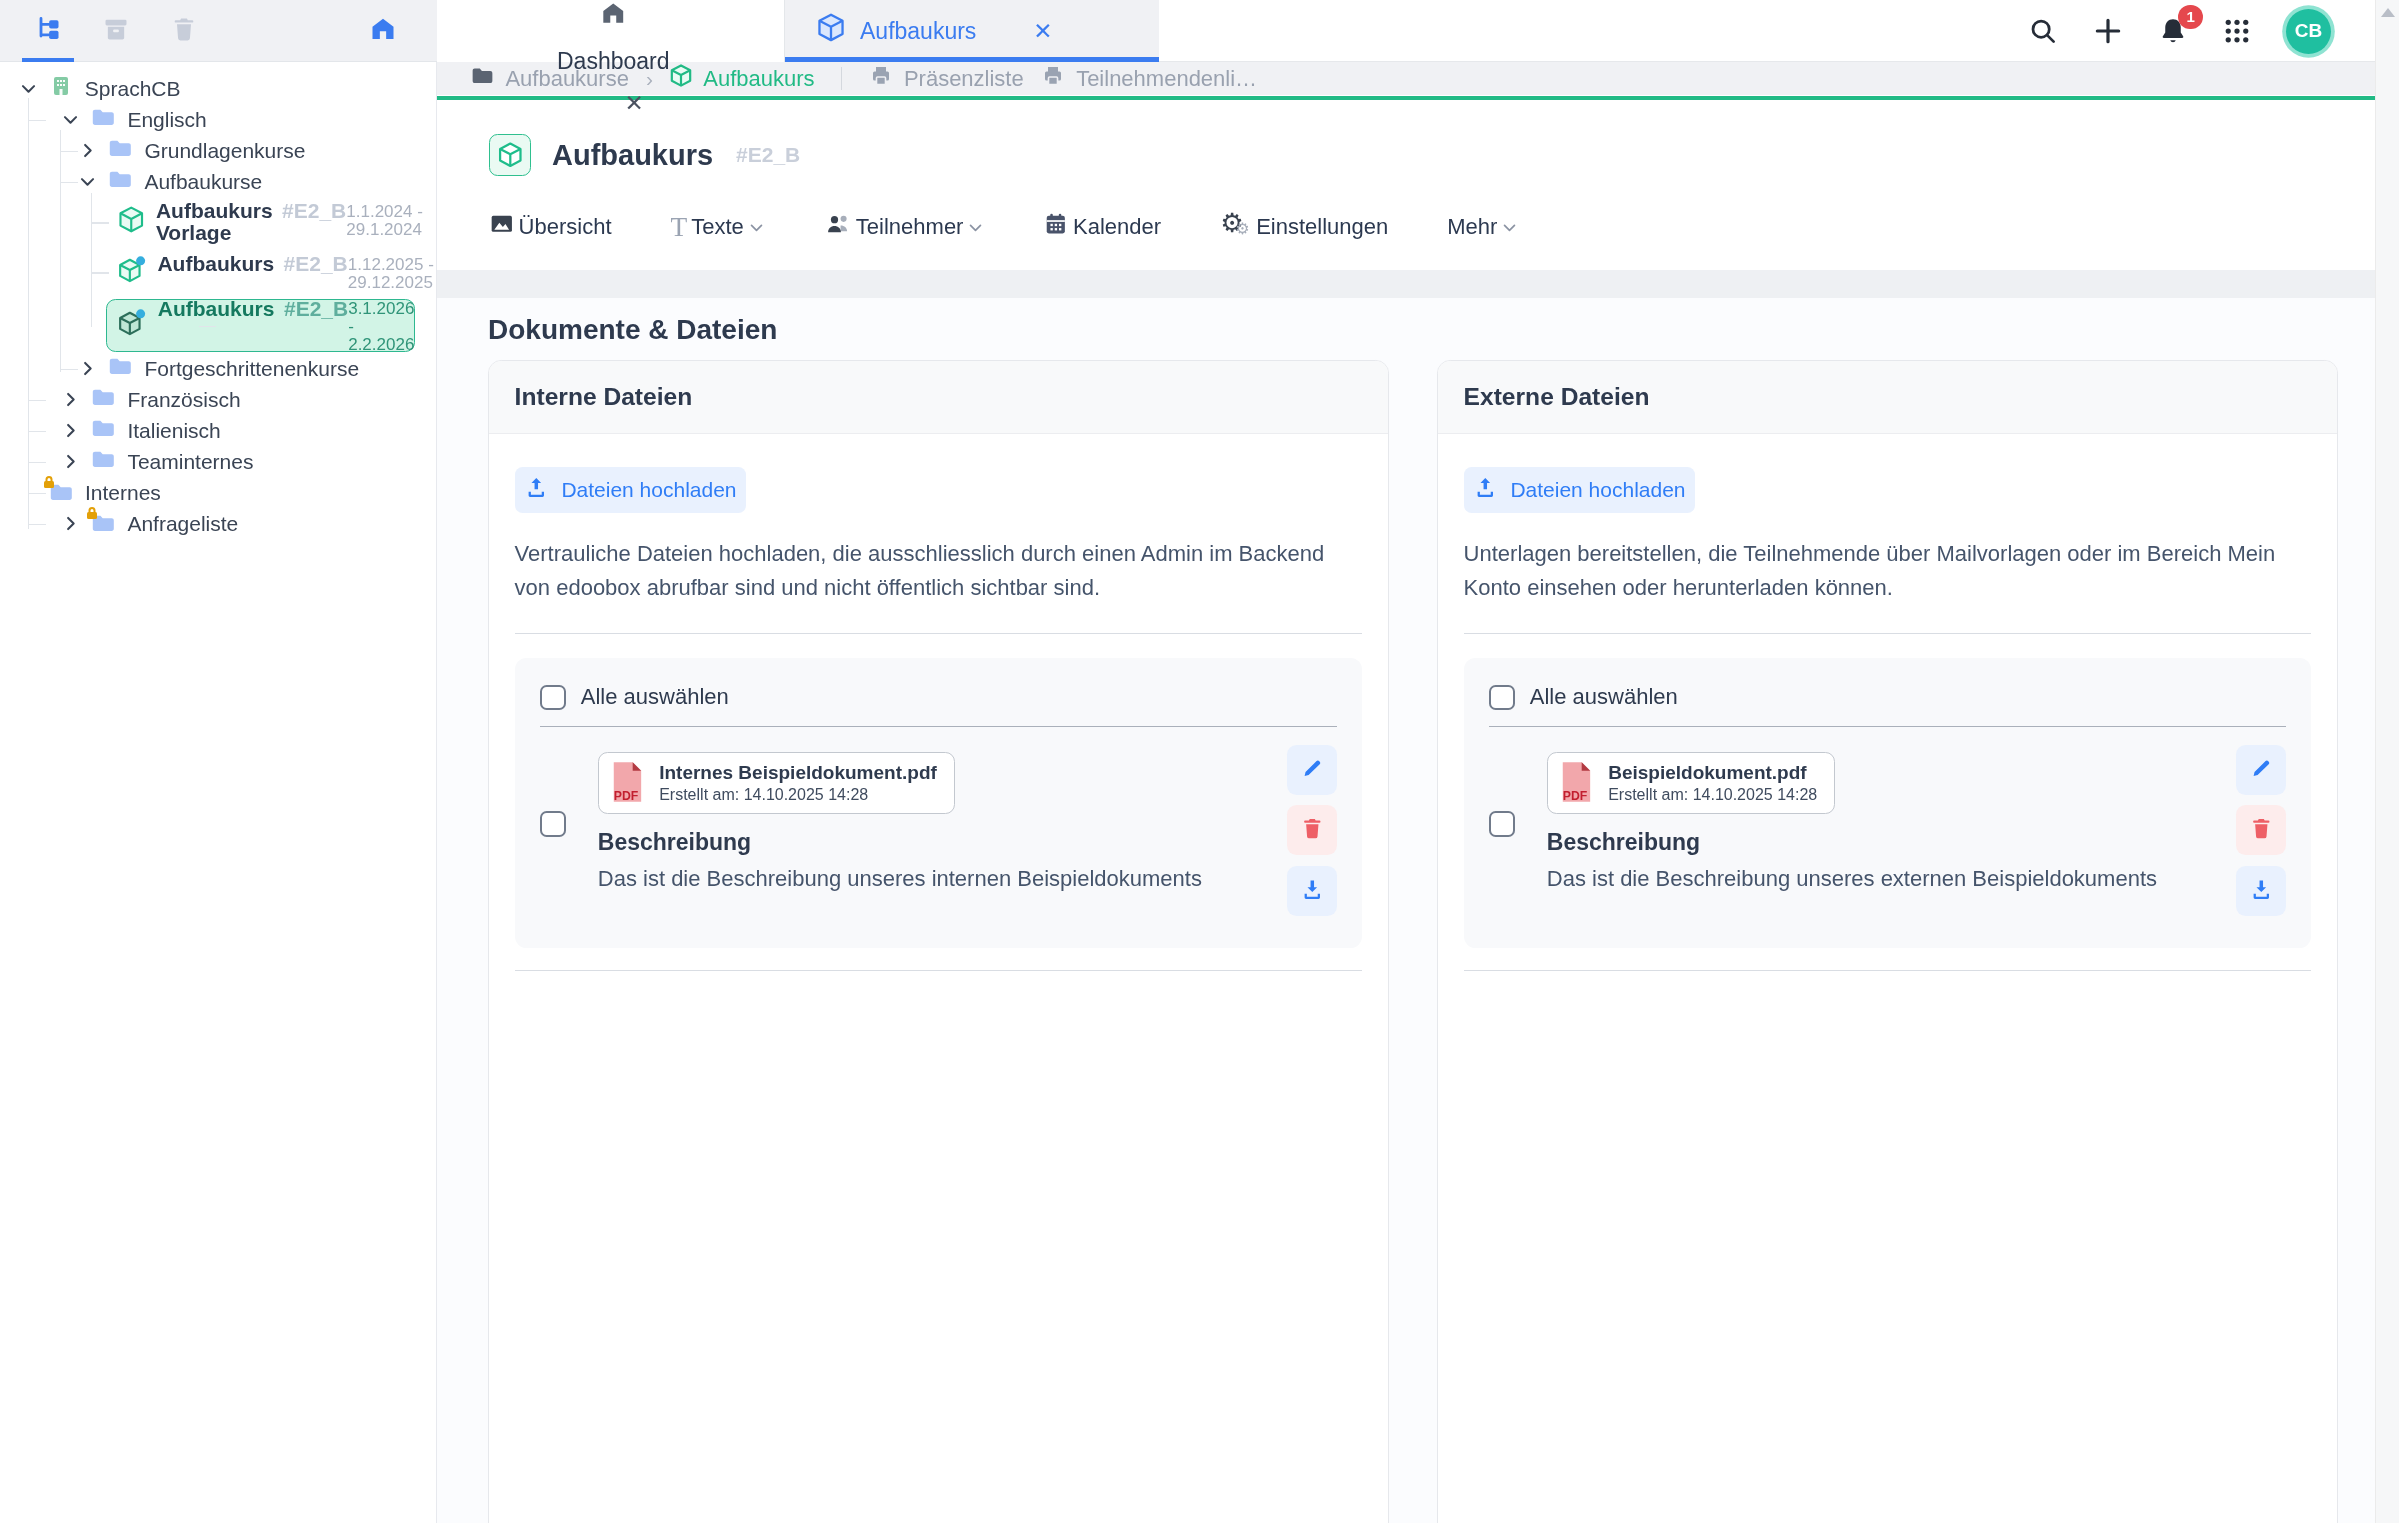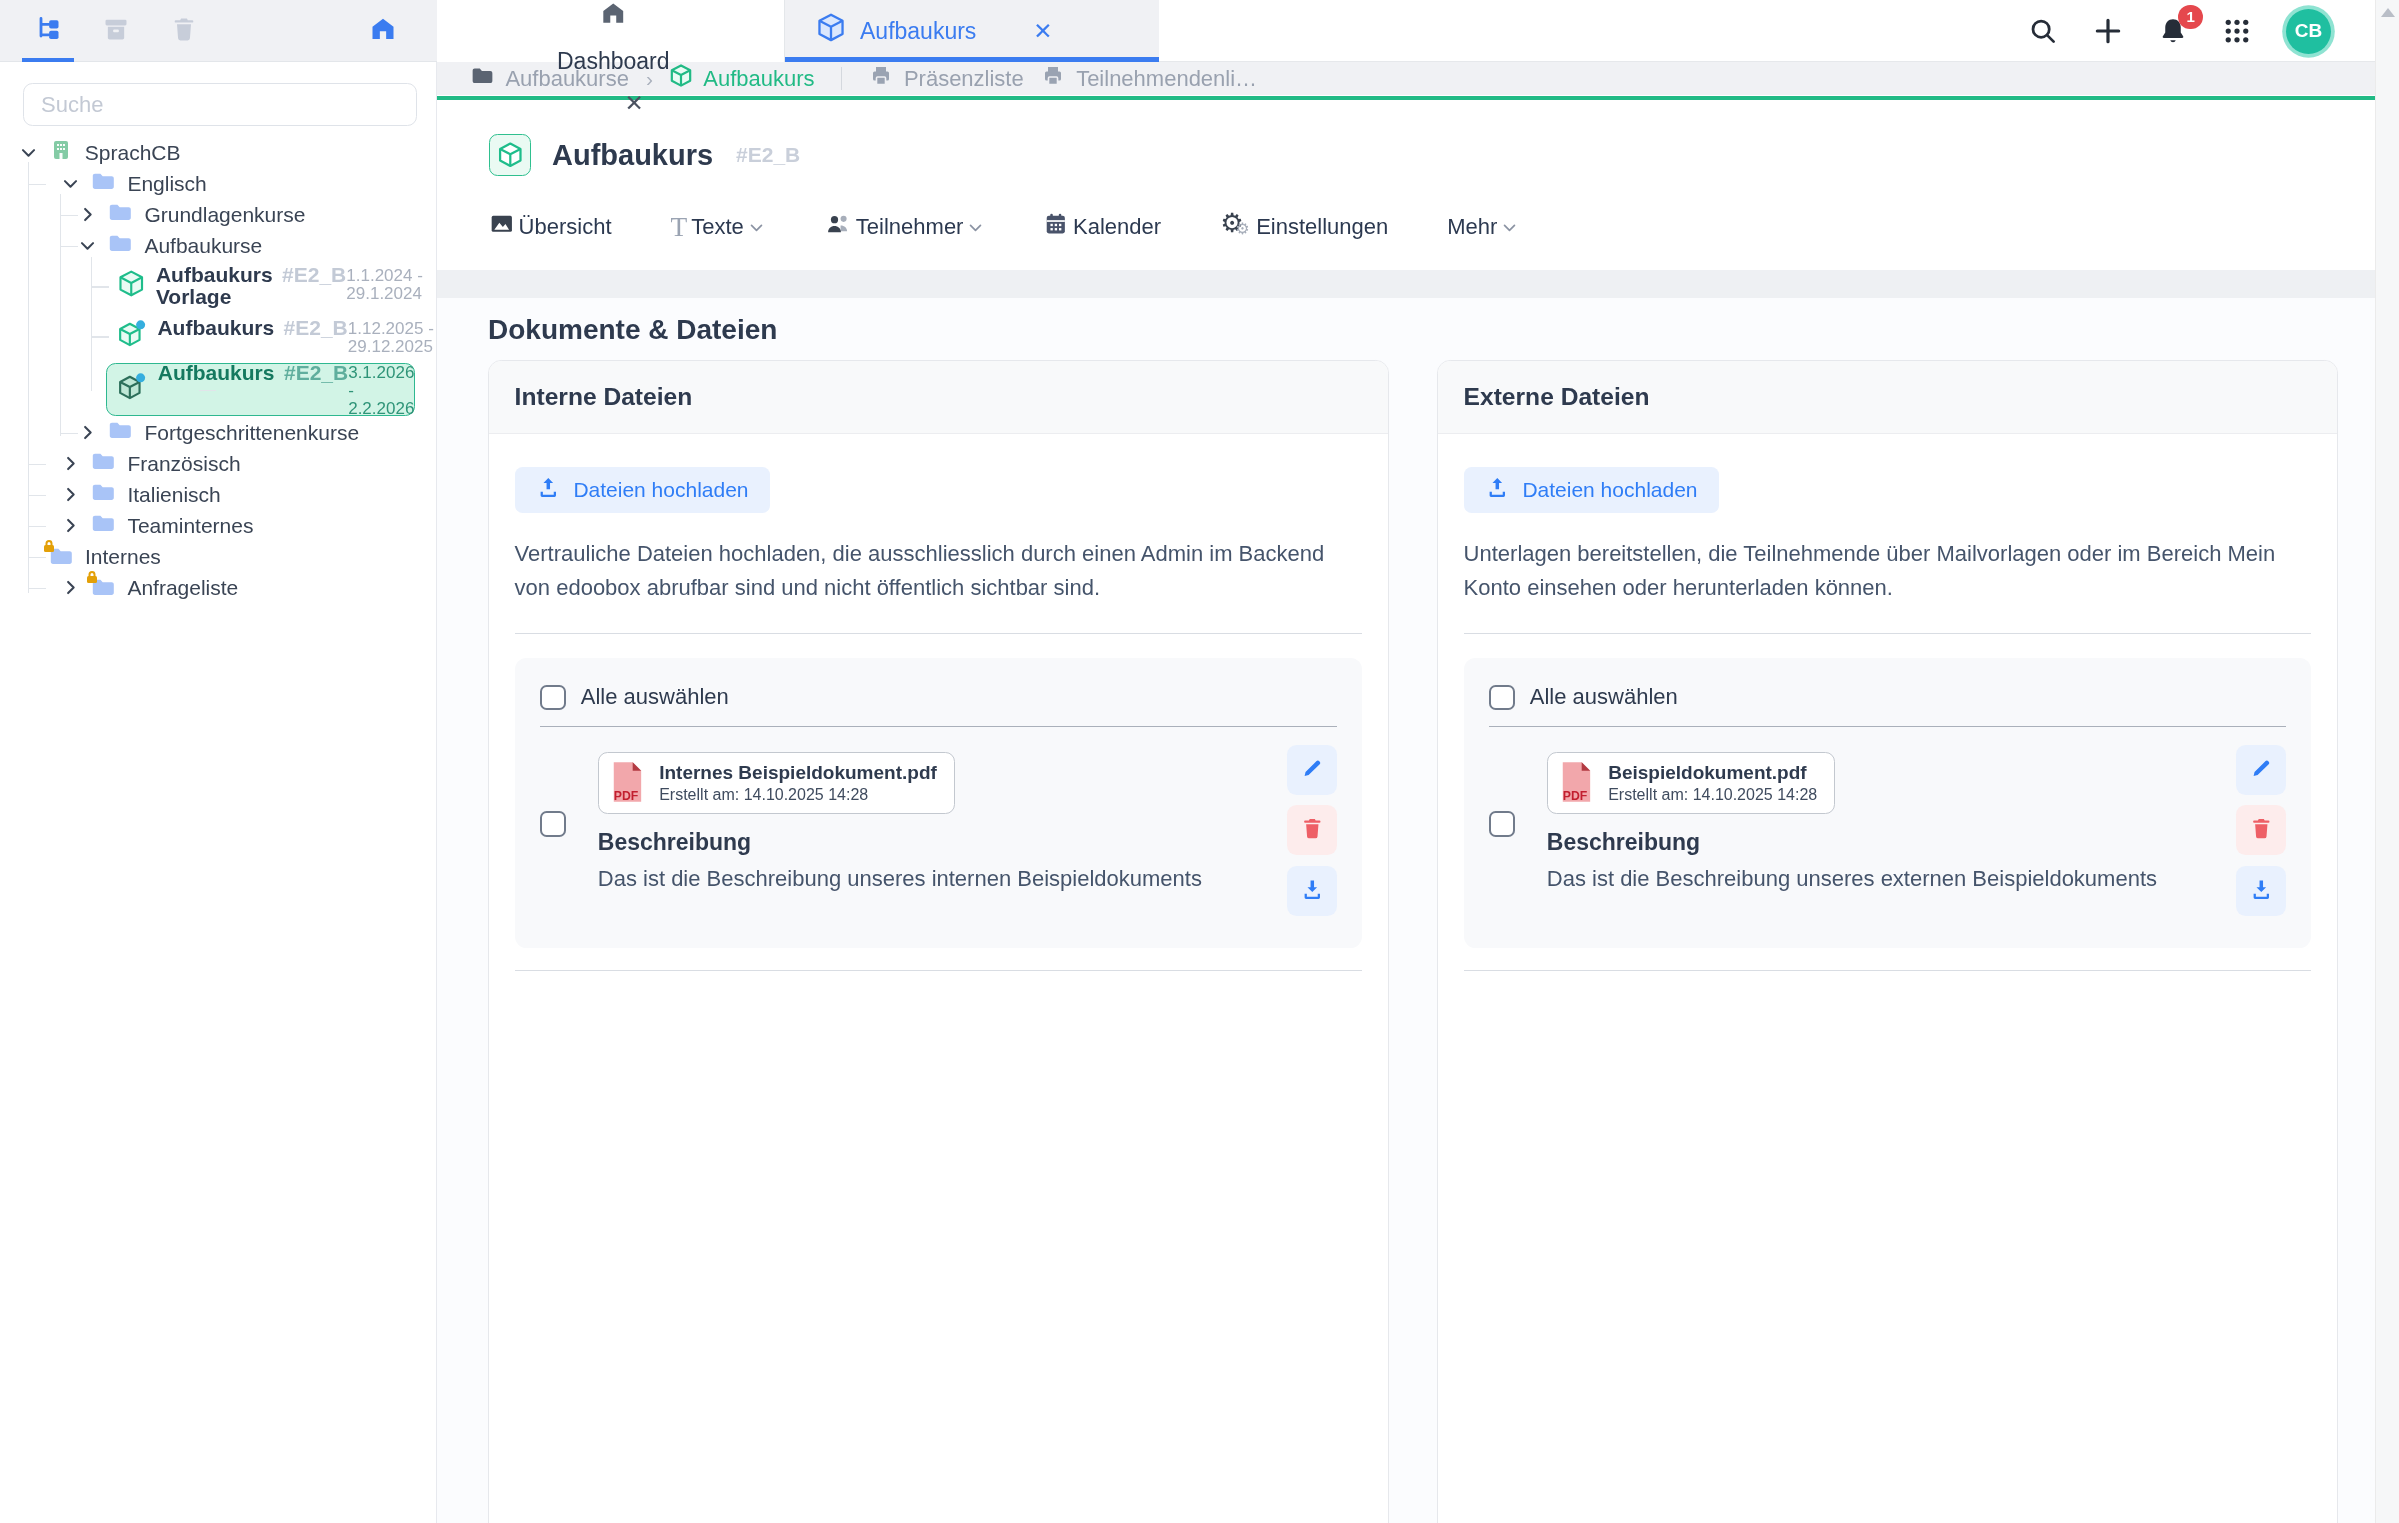--- a/index.html
+++ b/index.html
@@ -94,21 +94,21 @@
 
   .band { height:28px; background:#eef0f3; margin-top:23px; }
   .content { background:#fbfcfe; height:1254px; padding:14px 37px 0 51px; }
   .section-title { font-size:28px; font-weight:bold; color:#2e3a4e; margin-top:1.9px; }
   .cards { display:flex; gap:48px; margin-top:14px; height:1185px; }
   .card { flex:1; background:#fff; border:0.9px solid #e6e8ec; border-radius:13.2px; overflow:hidden; }
   .card-head { height:73px; background:#f8f9fa; border-bottom:0.9px solid #ecedf0; display:flex;
     align-items:center; padding-left:25.6px; font-size:24.6px; font-weight:bold; color:#2e3a4e; }
   .card-body { padding:0 25.6px; }
   .upload-btn { margin-top:33px; height:46px; display:inline-flex; align-items:center; gap:13.2px;
-    background:#e9f1fe; border:none; border-radius:7.6px; padding:0 21px; font-size:21px; color:#2f7df6;
+    background:#e9f1fe; border:none; border-radius:7.6px; padding:0 9px; font-size:21px; color:#2f7df6;
     cursor:pointer; font-family:"Liberation Sans","DejaVu Sans",sans-serif; }
   .card-desc { margin-top:24px; font-size:22px; line-height:34px; color:#45546b; max-width:852px; }
   .card-hr { border:none; border-top:0.9px solid #d9dde3; margin-top:28px; }
   .filepanel { position:relative; margin-top:24px; background:#f8f9fb; border-radius:11.4px;
     padding:26.5px 25.6px 0 25.6px; height:290px; }
   .selall { display:flex; align-items:center; gap:15px; font-size:22px; color:#2e3a4e; }
   .cbx { width:25.6px; height:25.6px; border:2.4px solid #717b8b; border-radius:6.6px; background:#fff; cursor:pointer; flex:none; }
   .panel-hr { border:none; border-top:1.4px solid #aab0ba; margin-top:16px; }
   .filerow { display:flex; margin-top:24.6px; }
   .filerow .cbx { margin-top:59px; }
@@ -265,21 +265,20 @@
             <rect x="4" y="7.5" width="16" height="9" rx="1.5" fill="#9aa3b2"></rect>
             <rect x="7.5" y="13" width="9" height="7.5" rx="1" fill="#9aa3b2" stroke="#f0f1f4" stroke-width="1.6"></rect>
           </svg>
       </span>
       <span>Teilnehmendenli…</span>
     </span>
   </div>
   <div class="greenline"></div>
 
   <aside class="sidebar">
-    <input class="search" type="text" placeholder="Suche" style="">
 
     <div class="tree">
       <i class="vg" style="left:28px; top:24.6px; height:431px;"></i>
       <i class="vg" style="left:60px; top:57px; height:242px;"></i>
       <i class="vg" style="left:91px; top:120px; height:134px;"></i>
 
       <div class="trow lvl0">
         <span class="chev">
             <svg viewBox="0 0 24 24" width="19" height="19">
               <path d="M5 9l7 7 7-7" fill="none" stroke="#3a4454" stroke-width="2.6" stroke-linecap="round" stroke-linejoin="round"></path>

